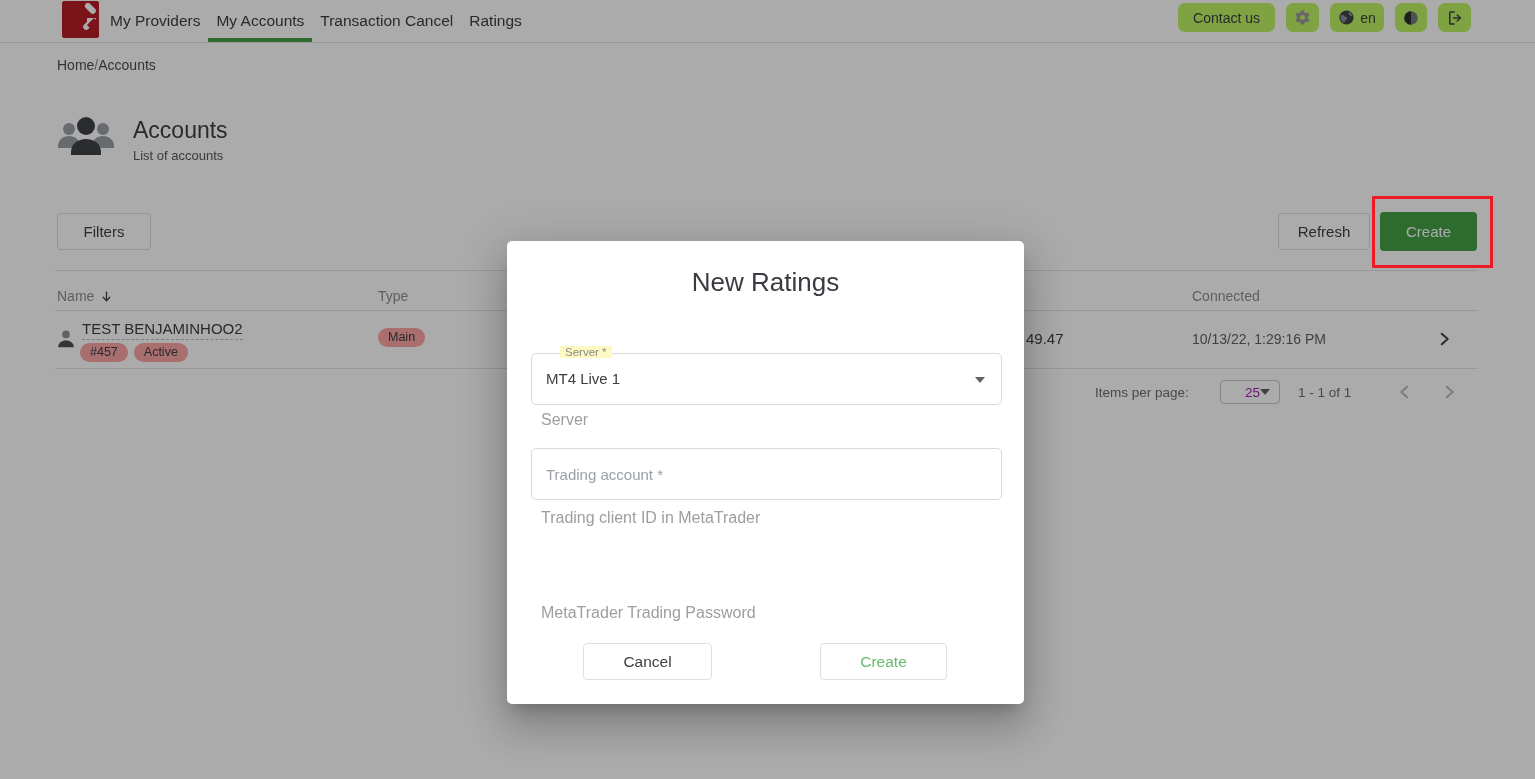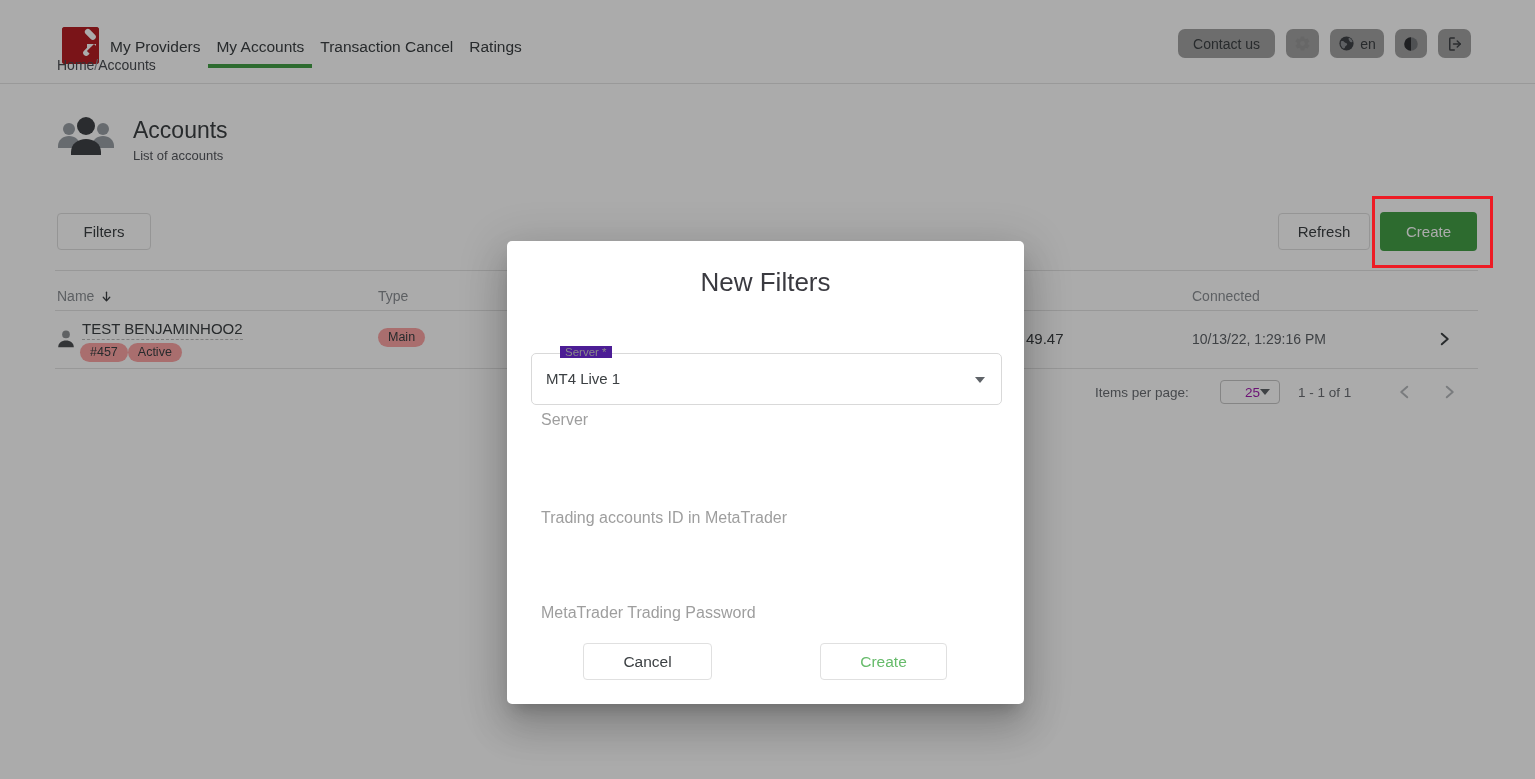--- a/index.html
+++ b/index.html
@@ -3,32 +3,32 @@
 <meta charset="utf-8">
 <style>
   * { margin:0; padding:0; box-sizing:border-box; }
   html,body { width:1535px; height:779px; }
   body {
     position:relative; overflow:hidden; background:#ffffff;
     font-family:"Liberation Sans","DejaVu Sans",sans-serif;
     color:#3c4043;
   }
   
-  .topbar { position:absolute; left:0; top:0; width:1535px; height:58px;
-            background:#fff; border-bottom:1px solid #e4e4e4;margin-top:26px; }
+  .topbar { position:absolute; left:0; top:0; width:1535px; height:43px;
+            background:#fff; border-bottom:1px solid #e4e4e4; }
   .logo { position:absolute; left:62px; top:1px; width:37px; height:37px;
           background:#b61f24; border-radius:3px; }
   .logo svg { position:absolute; left:0; top:0; }
   .nav { position:absolute; left:110px; top:0; height:42px; display:flex; gap:16px; align-items:center; }
   .nav-item { position:relative; height:42px; display:flex; align-items:center;
               font-size:15.5px; color:#3c4043; cursor:pointer; white-space:nowrap; }
   .nav-item.active::after { content:""; position:absolute; left:-8px; right:-8px; bottom:0;
               height:4px; background:#43a047; }
   .top-actions { position:absolute; right:64px; top:3px; height:30px; display:flex; gap:11px; }
-  .chipbtn { height:29px; background:#a3a3a3; border:none; border-radius:7px;
+  .chipbtn { height:29px; background:#bef264; border:none; border-radius:7px;
              display:flex; align-items:center; justify-content:center; gap:5px;
              font-size:14px; color:#3c4043; cursor:pointer;
              font-family:inherit; }
   .chipbtn.text { padding:0 15px; }
   .chipbtn.icon33 { width:33px; }
   .chipbtn.icon54 { width:54px; }
   .chipbtn.icon32 { width:32px; }
   
   .breadcrumb { position:absolute; left:57px; top:57px; font-size:14px; color:#4a4d52;
                 display:flex; }
@@ -46,21 +46,21 @@
   .btn-create-main { position:absolute; left:1380px; top:212px; width:97px; height:39px;
                  background:#43a047; color:#ffffff; border:none; border-radius:4px;
                  font-size:15px; cursor:pointer; font-family:inherit; }
   
   .hline { position:absolute; left:55px; width:1423px; height:0; border-top:1px solid #e3e3e3; }
   .th { position:absolute; font-size:14px; color:#8b8f94; }
   .sort-arrow { display:inline-block; vertical-align:-2px; margin-left:6px; }
   .row-avatar { position:absolute; left:55px; top:328px; }
   .row-name { position:absolute; left:82px; top:320px; font-size:15px; color:#3c4043;
               border-bottom:1px dashed #bdbdbd; padding-bottom:2px; cursor:pointer; }
-  .badges { position:absolute; left:80px; top:343px; display:flex; }
+  .badges { position:absolute; left:80px; top:343px; display:flex; gap:6px; }
   .pill { background:#fca5a5; border-radius:16px; padding:2px 10px 3px; font-size:12.5px; color:#3c4043; }
   .type-pill { position:absolute; left:378px; top:328px; }
   .balance { position:absolute; left:1026px; top:330px; font-size:15px; color:#3c4043; }
   .connected-val { position:absolute; left:1192px; top:331px; font-size:14px; color:#5f6368; }
   .row-chevron { position:absolute; left:1435px; top:330px; cursor:pointer; }
   
   .pag-label { position:absolute; left:1095px; top:385px; font-size:13.5px; color:#6a6e73; }
   .pag-select { position:absolute; left:1220px; top:380px; width:60px; height:24px;
                 border:1px solid #c6c6c6; border-radius:4px; background:#fff;
                 font-size:13.5px; color:#a21caf; display:flex; align-items:center;
@@ -74,21 +74,21 @@
   .modal { position:absolute; left:507px; top:241px; width:517px; height:463px;
            background:#fff; border-radius:5px; z-index:60;
            box-shadow:0 11px 15px -7px rgba(0,0,0,.2), 0 24px 38px 3px rgba(0,0,0,.14), 0 9px 46px 8px rgba(0,0,0,.12); }
   .modal-title { position:absolute; left:0; top:26px; width:100%; text-align:center;
                  font-size:26px; color:#3a3a40; font-weight:400; }
   .modal-subtitle { position:absolute; left:0; top:65px; width:100%; text-align:center;
                     font-size:14px; color:#757575; }
   .field { position:absolute; left:24px; width:471px; height:52px;
            border:1px solid #d9d9d9; border-radius:5px; background:#fff; }
   .field.select { cursor:pointer; }
-  .float-label { position:absolute; left:28px; top:-8px; background:#4c1d95; padding:0 5px;
+  .float-label { position:absolute; left:28px; top:-8px; background:#fef9c3; padding:0 5px;
                  font-size:11.5px; color:#8a8a8a; }
   .field-value { position:absolute; left:14px; top:16px; font-size:15px; color:#3c4043; }
   .field-caret { position:absolute; right:16px; top:23px; width:0; height:0;
                  border-left:5px solid transparent; border-right:5px solid transparent;
                  border-top:6px solid #5f6368; }
   .field input { position:absolute; left:0; top:0; width:100%; height:100%;
                  border:none; outline:none; background:transparent; border-radius:5px;
                  padding:0 14px; font-size:15px; color:#3c4043; font-family:inherit; }
   .field input::placeholder { color:#9aa0a6; opacity:1; }
   .hint { position:absolute; left:34px; font-size:16px; color:#9e9e9e; }
@@ -219,30 +219,33 @@
 </span>
 <span class="pag-next">
   <svg width="18" height="18" viewBox="0 0 24 24">
       <path fill="none" stroke="#b6b9bd" stroke-width="2.6" stroke-linecap="round" stroke-linejoin="round" d="M9 5l8 7-8 7"></path>
     </svg>
 </span>
 
 <div class="overlay"></div>
 
 <div class="modal">
-  <div class="modal-title">New Filters</div>
+  <div class="modal-title">New Ratings</div>
 
   <div class="field select" style="top:112px">
     <span class="float-label">Server *</span>
     <span class="field-value">MT4 Live 1</span>
     <span class="field-caret"></span>
   </div>
   <div class="hint" style="top:170px">Server</div>
 
-  <div class="hint" style="top:268px">Trading accounts ID in MetaTrader</div>
+  <div class="field" style="top:207px">
+    <input type="text" placeholder="Trading account *" style="">
+  </div>
+  <div class="hint" style="top:268px">Trading client ID in MetaTrader</div>
 
   <div class="hint" style="top:363px">MetaTrader Trading Password</div>
 
   <button class="modal-btn modal-cancel">Cancel</button>
   <button class="modal-btn modal-create">Create</button>
 </div>
 
 <div class="annotation"></div>
 
 </body></html>

